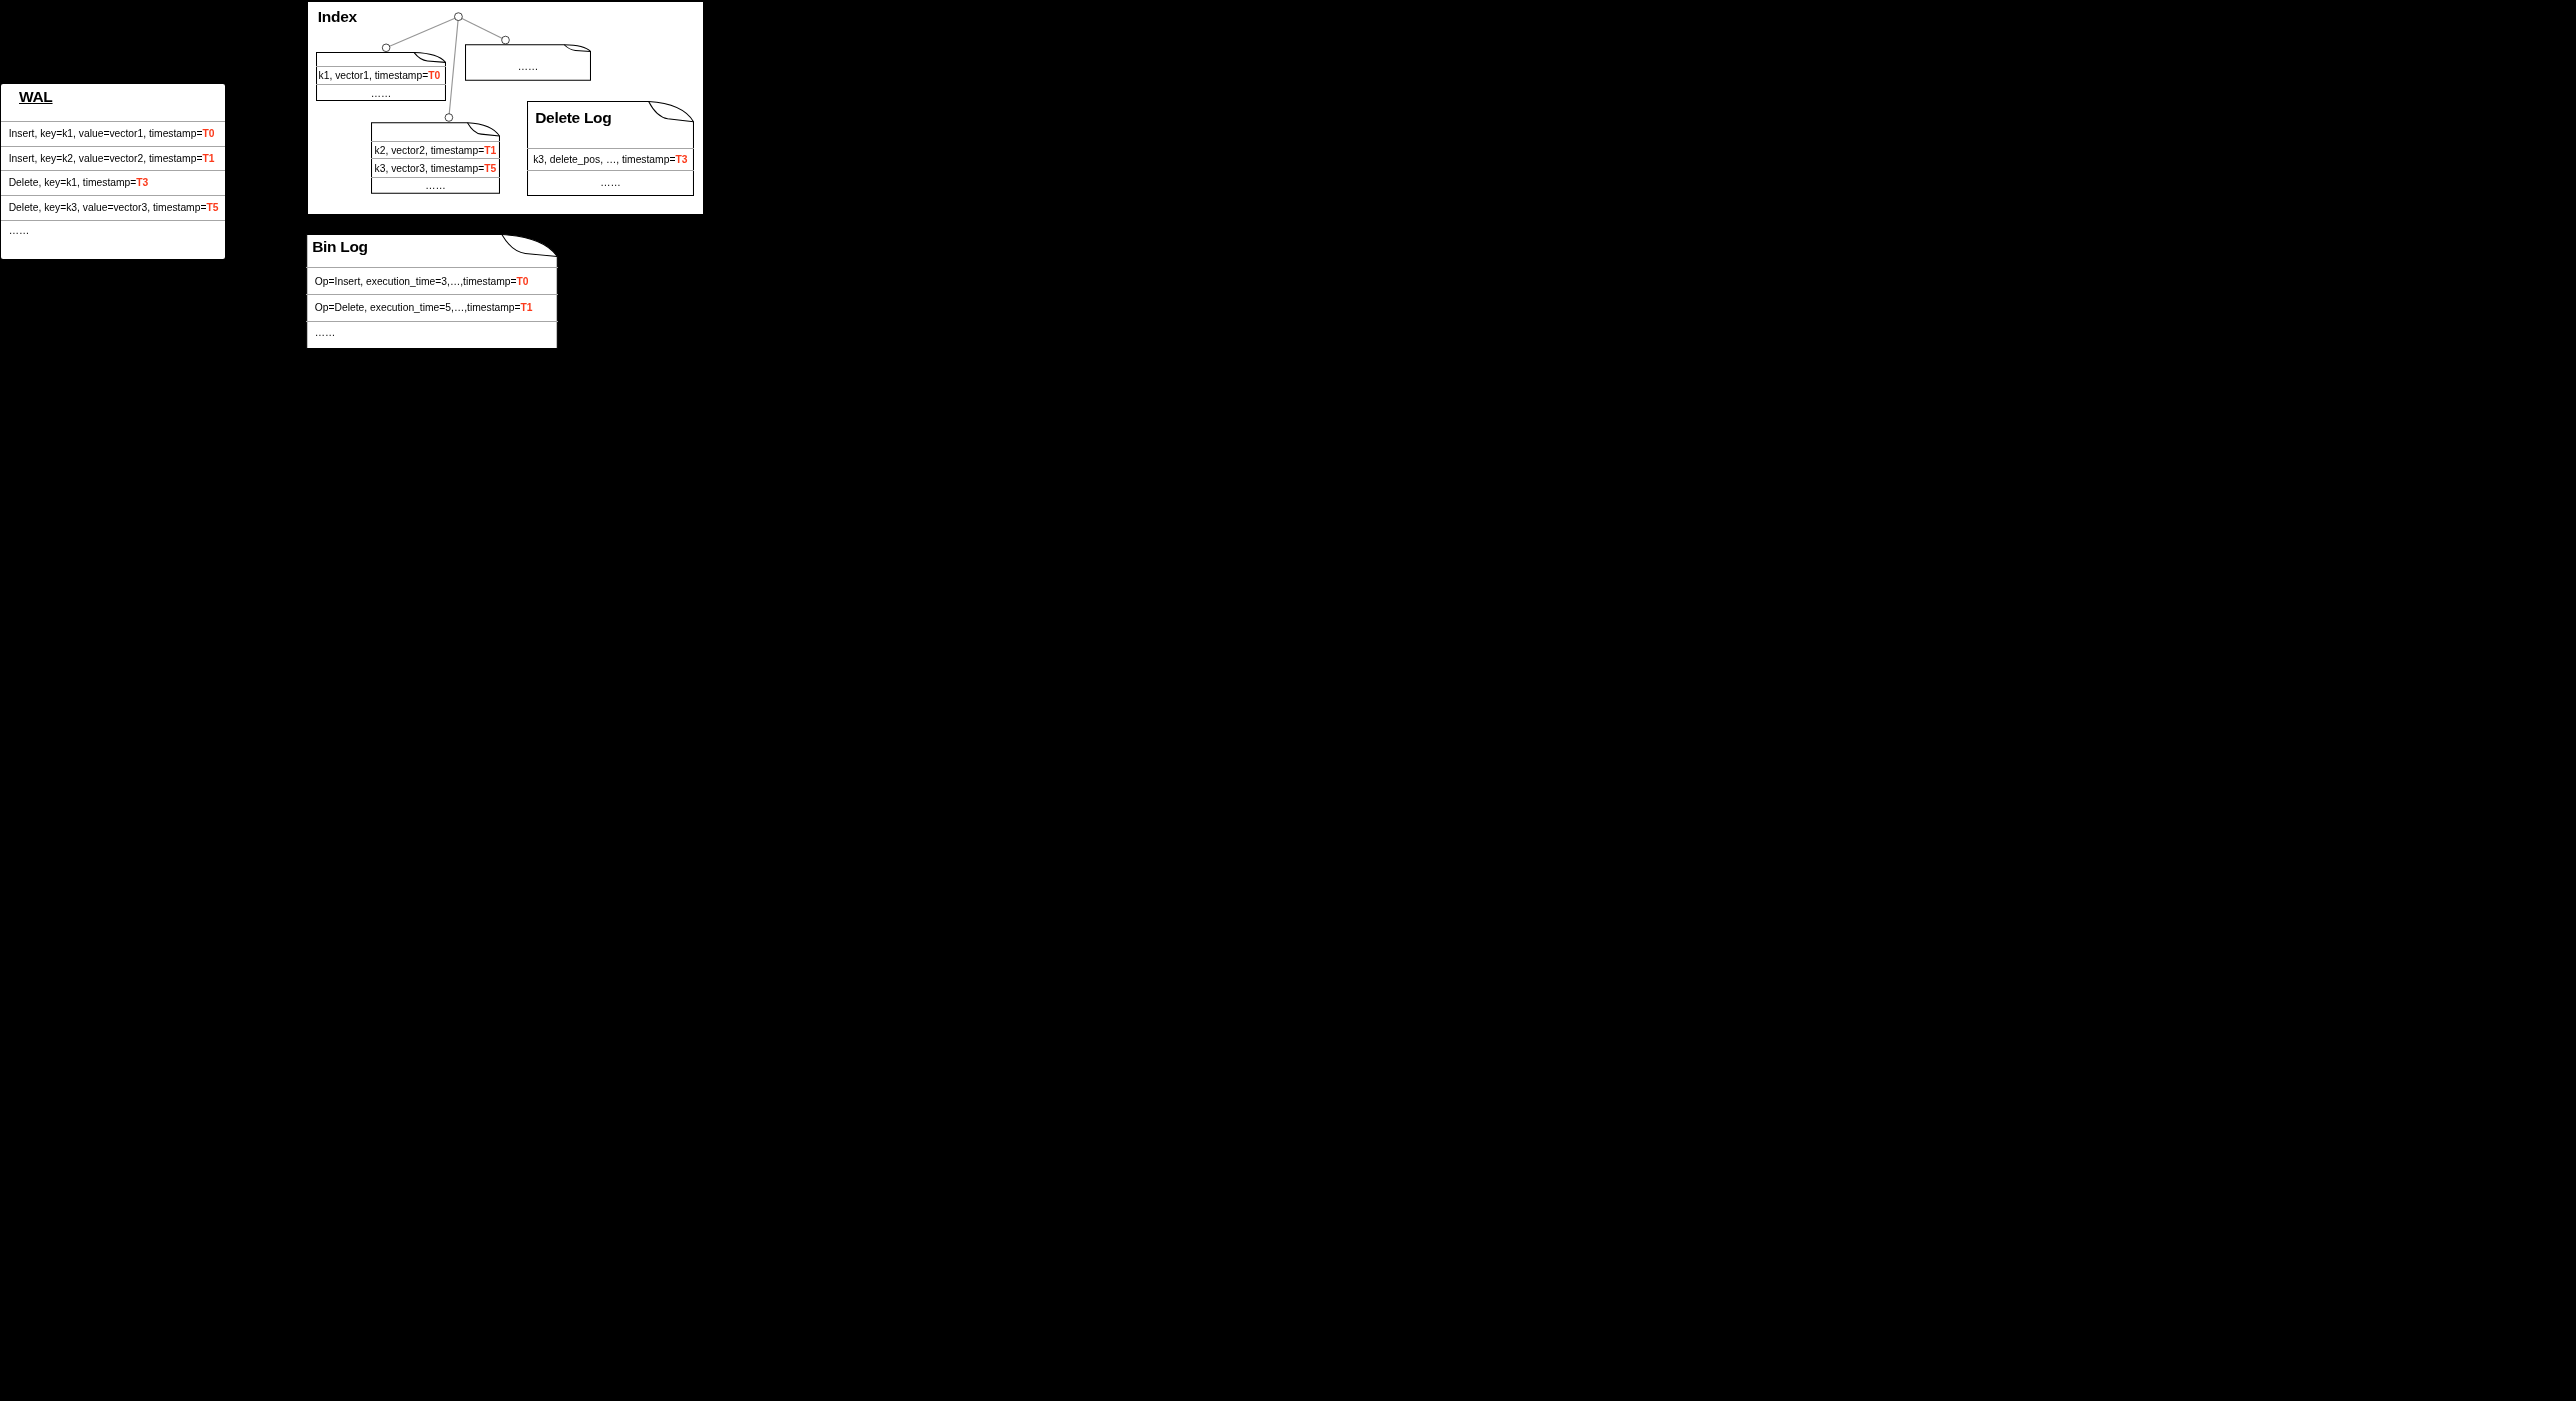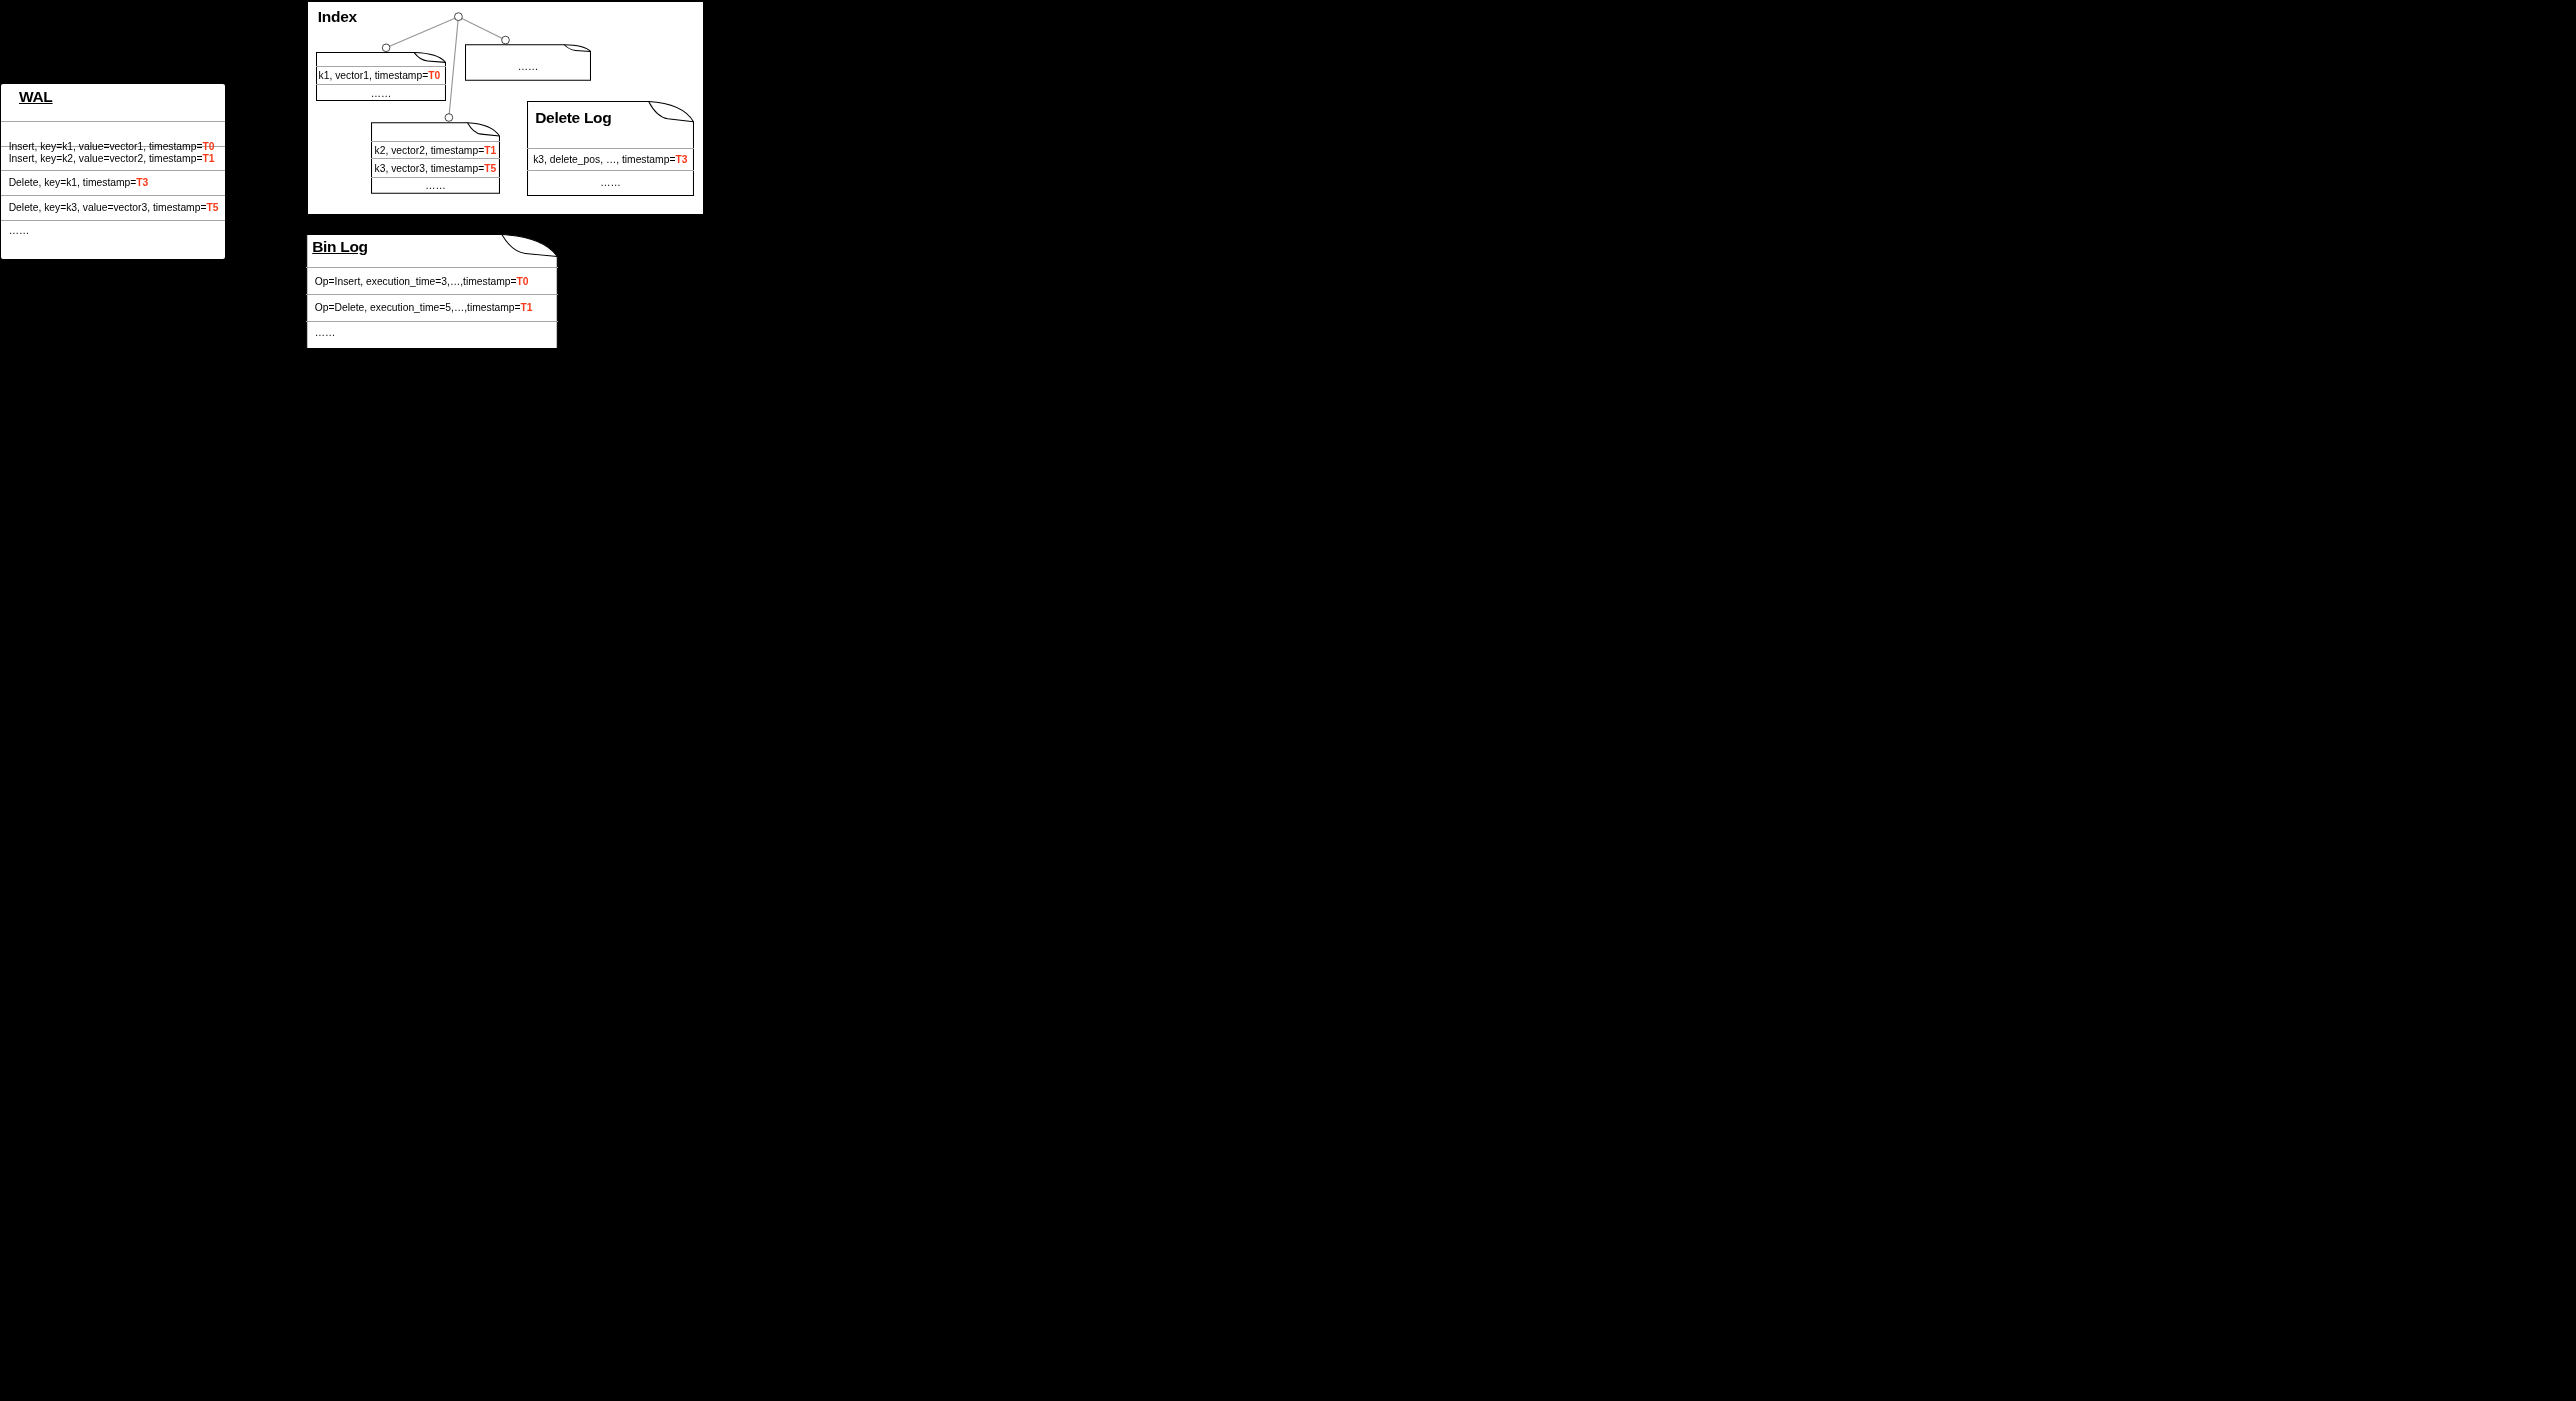--- a/index.html
+++ b/index.html
@@ -22,21 +22,21 @@
 </head>
 <body>
 
 <div class="panel rounded" style="left: 1px; top: 84px; width: 224px; height: 175px; background: rgb(255, 255, 255);">
   <div class="title" style="left:18px;top:13.4px;text-decoration:underline;">WAL</div>
   <div class="sep" style="top: 37px; background: rgb(166, 166, 166);"></div>
   <div class="sep" style="top: 62px; background: rgb(166, 166, 166);"></div>
   <div class="sep" style="top: 86px; background: rgb(166, 166, 166);"></div>
   <div class="sep" style="top: 111px; background: rgb(166, 166, 166);"></div>
   <div class="sep" style="top: 136px; background: rgb(166, 166, 166);"></div>
-  <div class="row" style="left:7.7px;top:62px;"><span>Insert, key=k1, value=vector1, timestamp=</span><span class="ts" style="color: rgb(251, 58, 27);">T0</span></div>
+  <div class="row" style="left:7.7px;top:49px;"><span>Insert, key=k1, value=vector1, timestamp=</span><span class="ts" style="color: rgb(251, 58, 27);">T0</span></div>
   <div class="row" style="left:7.7px;top:74px;"><span>Insert, key=k2, value=vector2, timestamp=</span><span class="ts" style="color: rgb(251, 58, 27);">T1</span></div>
   <div class="row" style="left:7.7px;top:98px;"><span>Delete, key=k1, timestamp=</span><span class="ts" style="color: rgb(251, 58, 27);">T3</span></div>
   <div class="row" style="left:7.7px;top:123px;"><span>Delete, key=k3, value=vector3, timestamp=</span><span class="ts" style="color: rgb(251, 58, 27);">T5</span></div>
   <div class="row" style="left:7.7px;top:146px;"><span>……</span></div>
 </div>
 
 <div class="panel" style="left: 308px; top: 2.1px; width: 395px; height: 212px; background: #ffffff;">
   <div class="title" style="left:9.8px;top:15px;">Index</div>
 
   <svg class="tree-svg" width="395" height="212" viewBox="0 0 766 412">
@@ -105,21 +105,21 @@
     </div>
   </div>
 </div>
 
 <div class="doc" style="left:306px;top:234px;width:252px;height:115px;">
     <svg width="252" height="115" viewBox="0 0 490 224">
       <path d="M1,1 H381 C440.95,4.4 472.56,19.8 489,44 L489,223 H1 Z" fill="#ffffff" stroke="#000" stroke-width="2"></path>
       <path d="M381,1 C391.9,19.8 404.98,35.2 426.78,37.839999999999996 L489,44" fill="none" stroke="#000" stroke-width="2" stroke-linejoin="round"></path>
     </svg>
   <div class="doc-inner">
-    <div class="title" style="left:6.2px;top:13.4px;text-decoration:underline;">Bin Log</div>
+    <div class="title" style="left:6.2px;top:13.4px;">Bin Log</div>
     <div class="sep" style="top: 33px; background: rgb(166, 166, 166);"></div>
     <div class="sep" style="top: 60px; background: rgb(166, 166, 166);"></div>
     <div class="sep" style="top: 87px; background: rgb(166, 166, 166);"></div>
     <div class="row" style="left:8.8px;top:47px;"><span>Op=Insert, execution_time=3,…,timestamp=</span><span class="ts" style="color: rgb(251, 58, 27);">T0</span></div>
     <div class="row" style="left:8.8px;top:73px;"><span>Op=Delete, execution_time=5,…,timestamp=</span><span class="ts" style="color: rgb(251, 58, 27);">T1</span></div>
     <div class="row" style="left:8.8px;top:98px;"><span>……</span></div>
   </div>
 </div>
 
 

